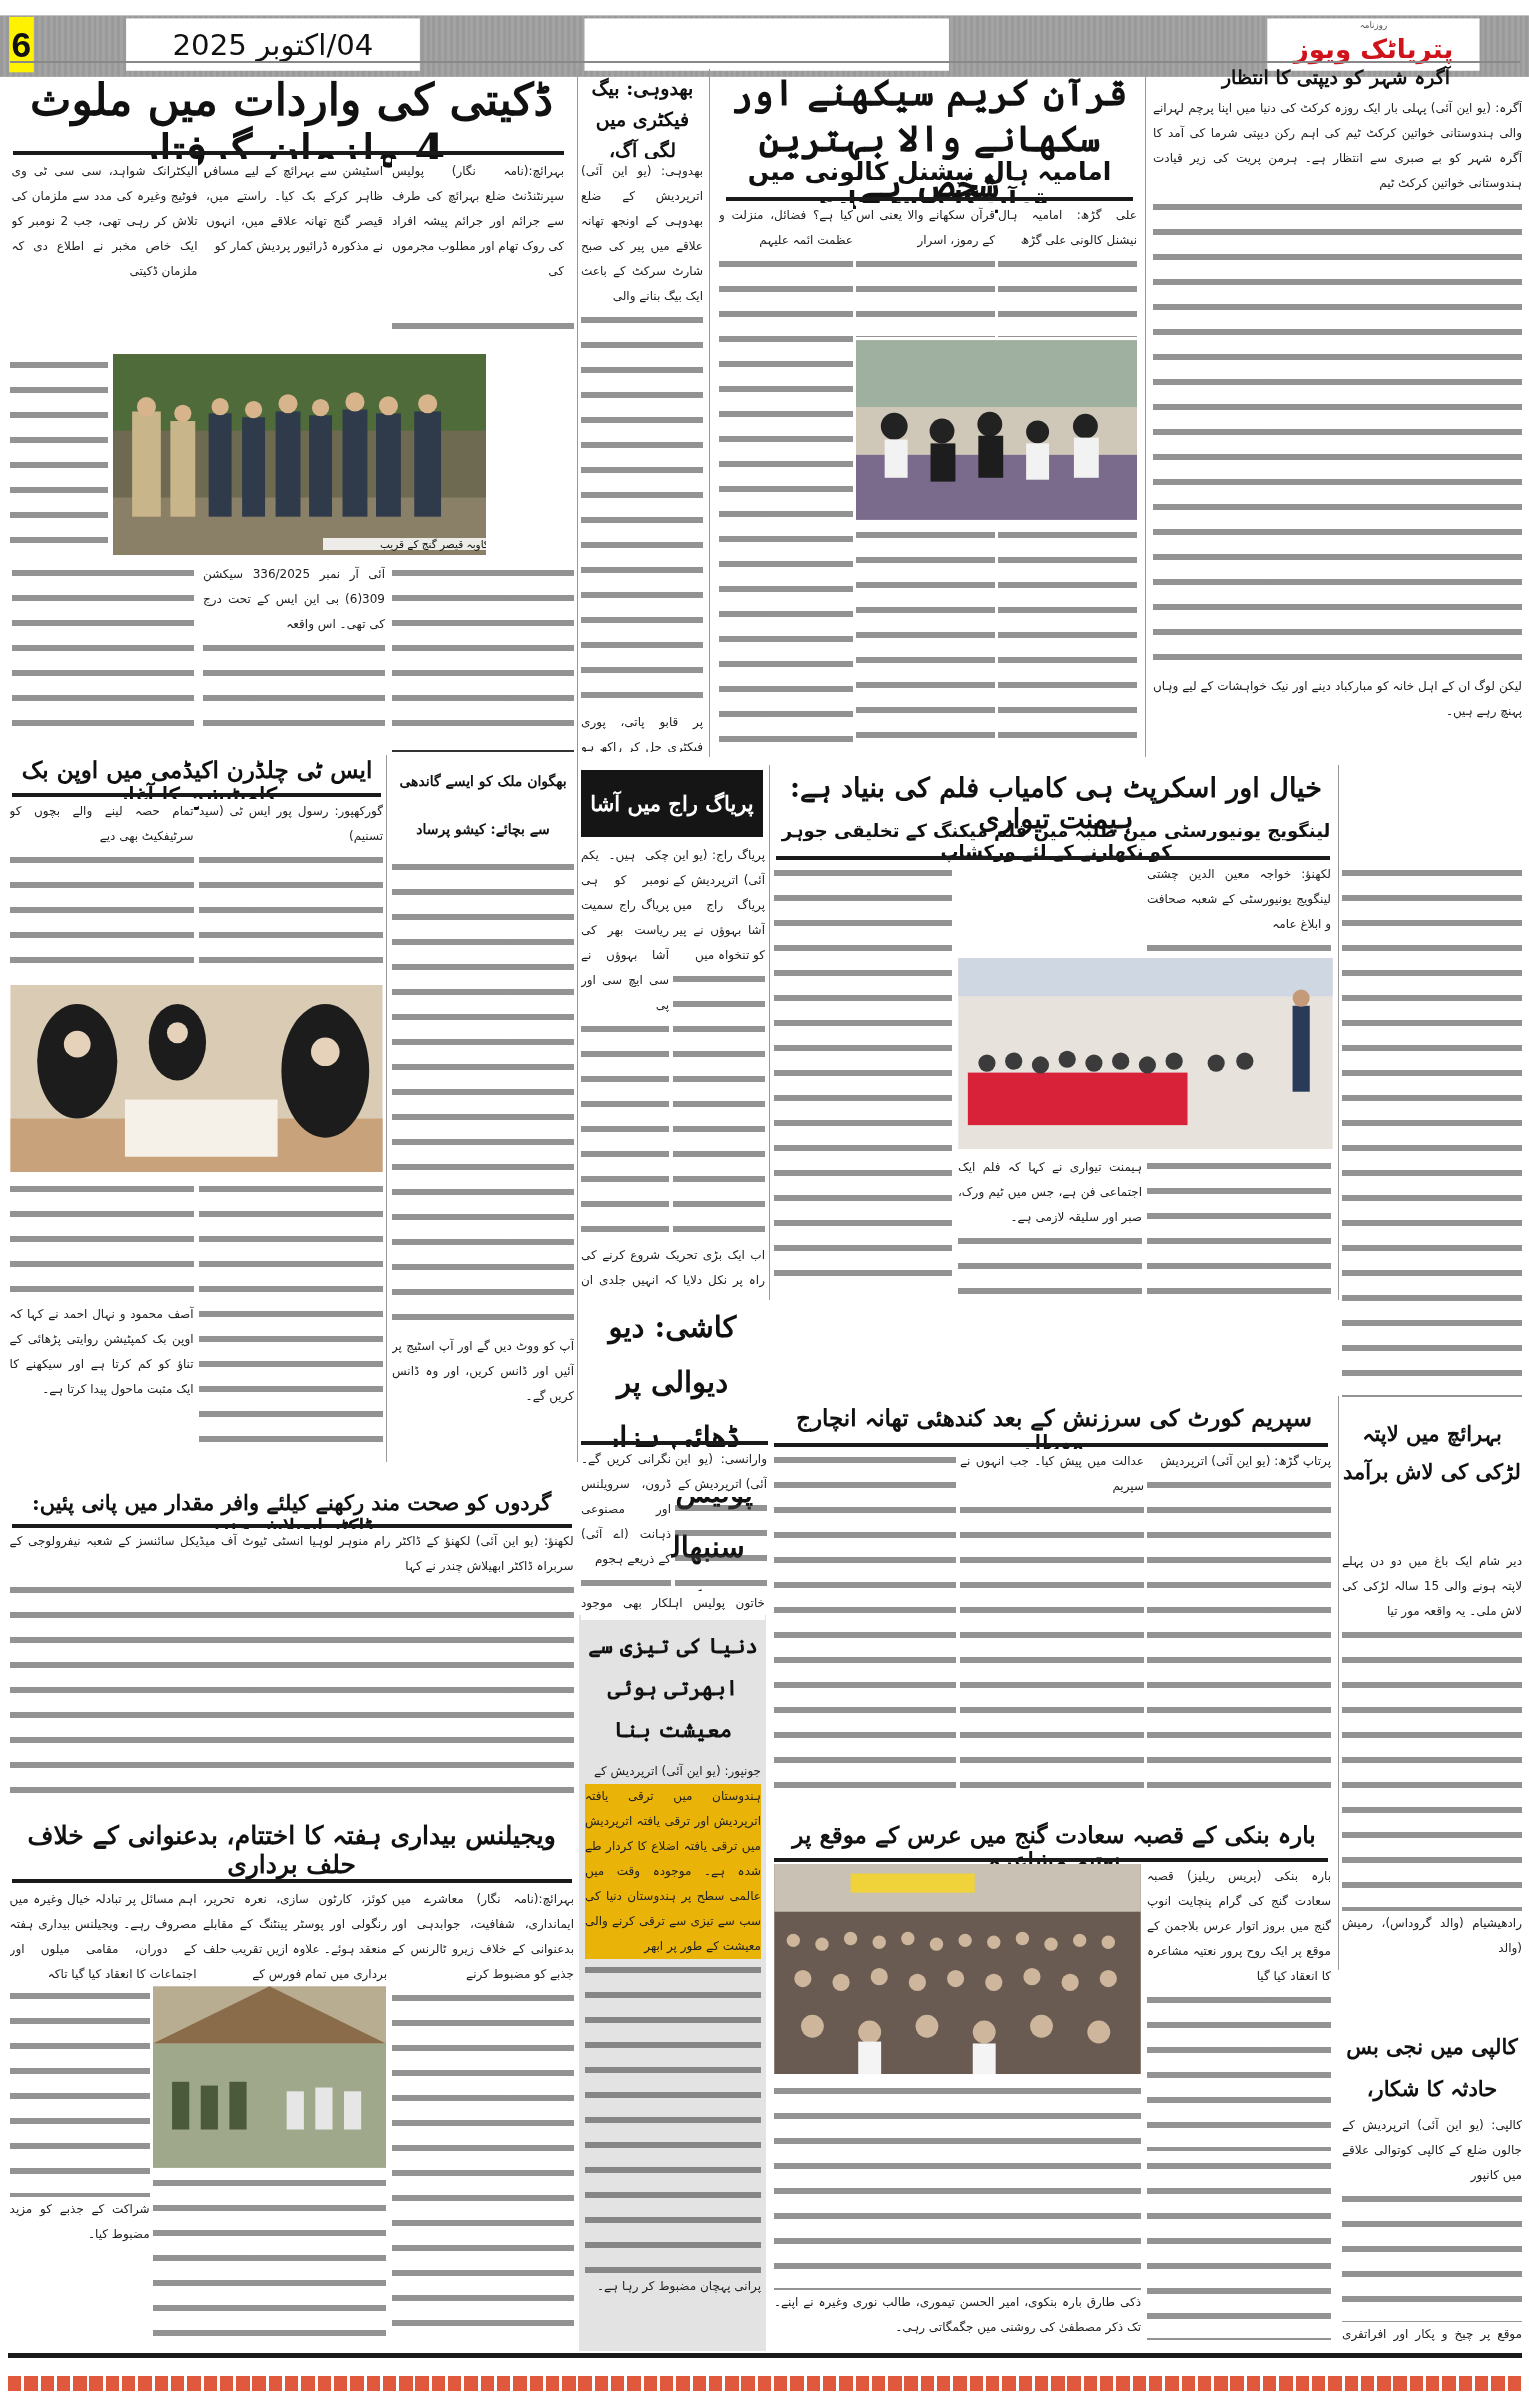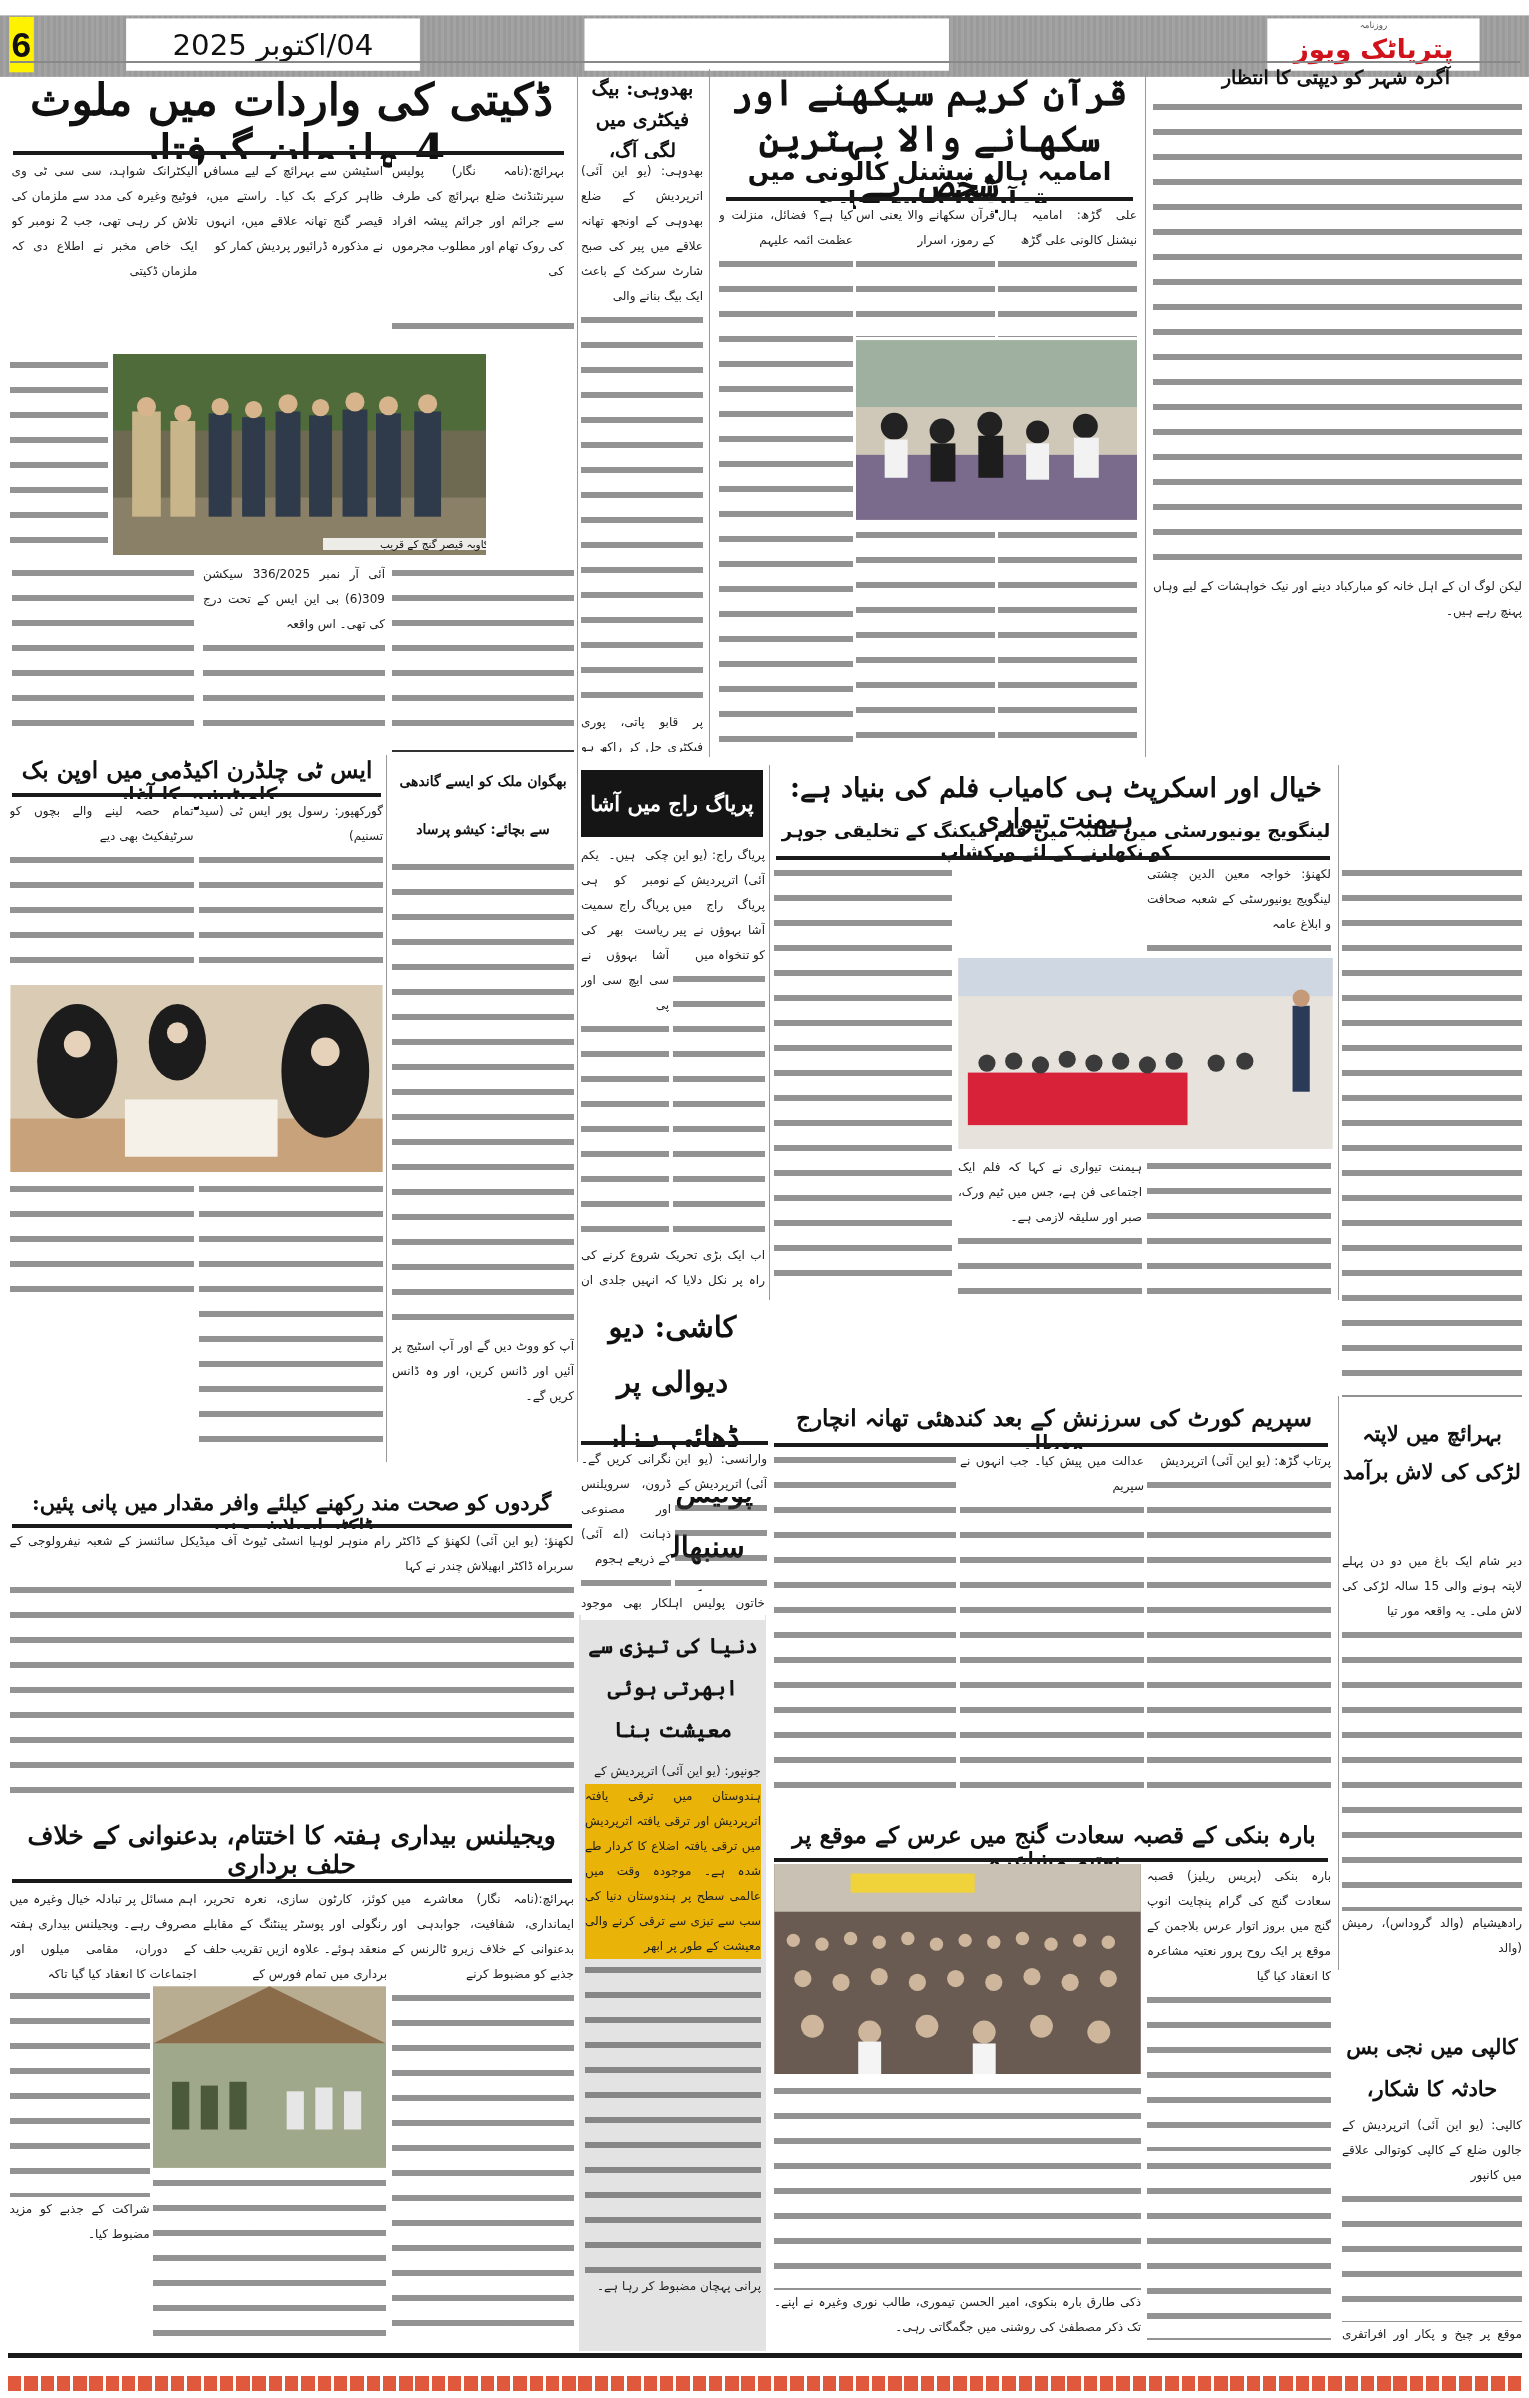--- a/index.html
+++ b/index.html
@@ -174,20 +174,21 @@
 <div class="col" style="left:998px;top:524px;width:139px;height:229px;">
     <div class="textlines"></div>
   </div>
 <div class="col" style="left:856px;top:524px;width:139px;height:229px;">
     <div class="textlines"></div>
   </div>
 <div class="vline" style="left:1145px;top:69px;height:688px;"></div>
 
 <div class="headline" style="left:1152px;top:67px;width:368px;font-size:19px;">آگرہ شہر کو دیپتی کا انتظار</div>
 <div class="col" style="left:1153px;top:96px;width:369px;height:660px;">
+  <span class="lead">آگرہ: (یو این آئی) پہلی بار ایک روزہ کرکٹ کی دنیا میں اپنا پرچم لہرانے والی ہندوستانی خواتین کرکٹ ٹیم کی اہم رکن دیپتی شرما کی آمد کا آگرہ شہر کو بے صبری سے انتظار ہے۔ ہرمن پریت کی زیر قیادت ہندوستانی خواتین کرکٹ ٹیم</span>
   <div class="textlines" style="height:478px"></div>
   <span class="lead">لیکن لوگ ان کے اہل خانہ کو مبارکباد دینے اور نیک خواہشات کے لیے وہاں پہنچ رہے ہیں۔</span>
 </div>
 
 <div class="thin" style="left:392px;top:750px;width:182px;height:1.9px;background:#333"></div>
 
 <div class="headline" style="left:9.6px;top:757px;width:375px;font-size:23px;">ایس ٹی چلڈرن اکیڈمی میں اوپن بک کامپٹیشن کا آغاز</div>
 <div class="rule" style="left:11.5px;top:793px;width:369px;"></div>
 <div class="col" style="left:199px;top:799px;width:184px;height:182px;">
   <span class="lead">گورکھپور: رسول پور ایس ٹی (سید تسنیم)</span>
@@ -209,20 +210,21 @@
     <g fill="#e6d2bb">
         <circle cx="70" cy="62" r="14"></circle>
         <circle cx="175" cy="50" r="11"></circle>
         <circle cx="330" cy="70" r="15"></circle>
       </g>
     <rect x="120" y="120" width="160" height="60" fill="#f5f1e8"></rect>
   </svg>
 </div>
 <div class="col" style="left:9.6px;top:1178px;width:184px;height:272px;">
   <div class="textlines" style="height:124px"></div>
+  <span class="lead">آصف محمود و نہال احمد نے کہا کہ اوپن بک کمپٹیشن روایتی پڑھائی کے تناؤ کو کم کرتا ہے اور سیکھنے کا ایک مثبت ماحول پیدا کرتا ہے۔</span>
 </div>
 <div class="col" style="left:199px;top:1178px;width:184px;height:272px;">
     <div class="textlines"></div>
   </div>
 <div class="vline" style="left:386px;top:755px;height:707px;"></div>
 
 <div class="headline" style="left:392px;top:757px;width:182px;font-size:14px;line-height:48px;">بھگوان ملک کو ایسے گاندھی سے بچائے: کیشو پرساد</div>
 <div class="col" style="left:392px;top:856px;width:182px;height:593px;">
   <div class="textlines" style="height:478px"></div>
   <span class="lead">آپ کو ووٹ دیں گے اور آپ اسٹیج پر آئیں اور ڈانس کریں، اور وہ ڈانس کریں گے۔</span>

